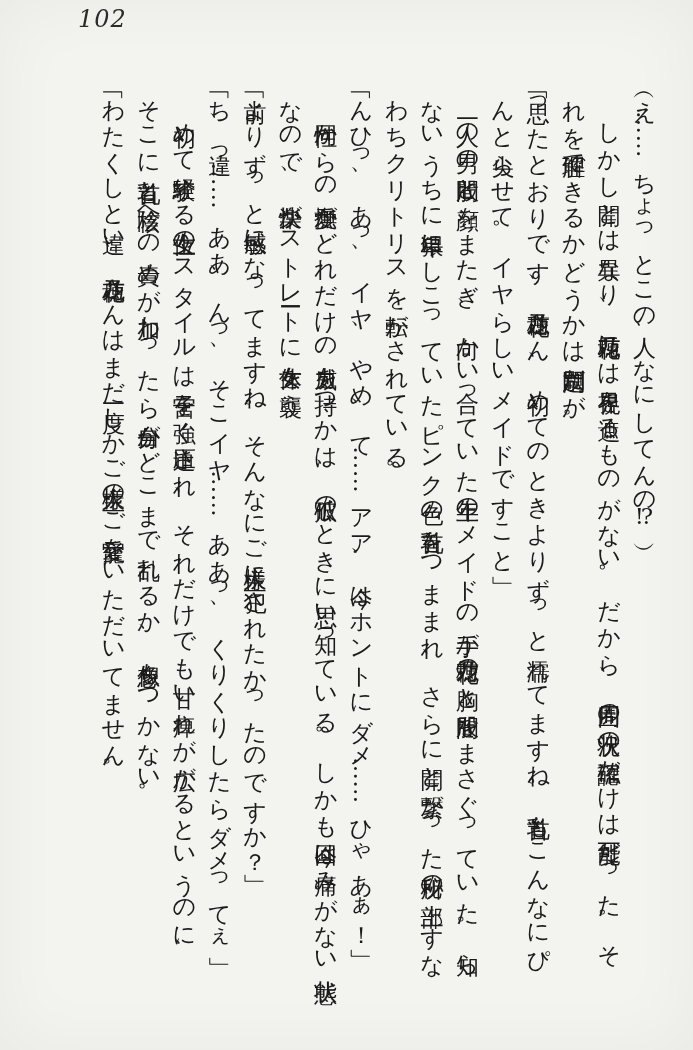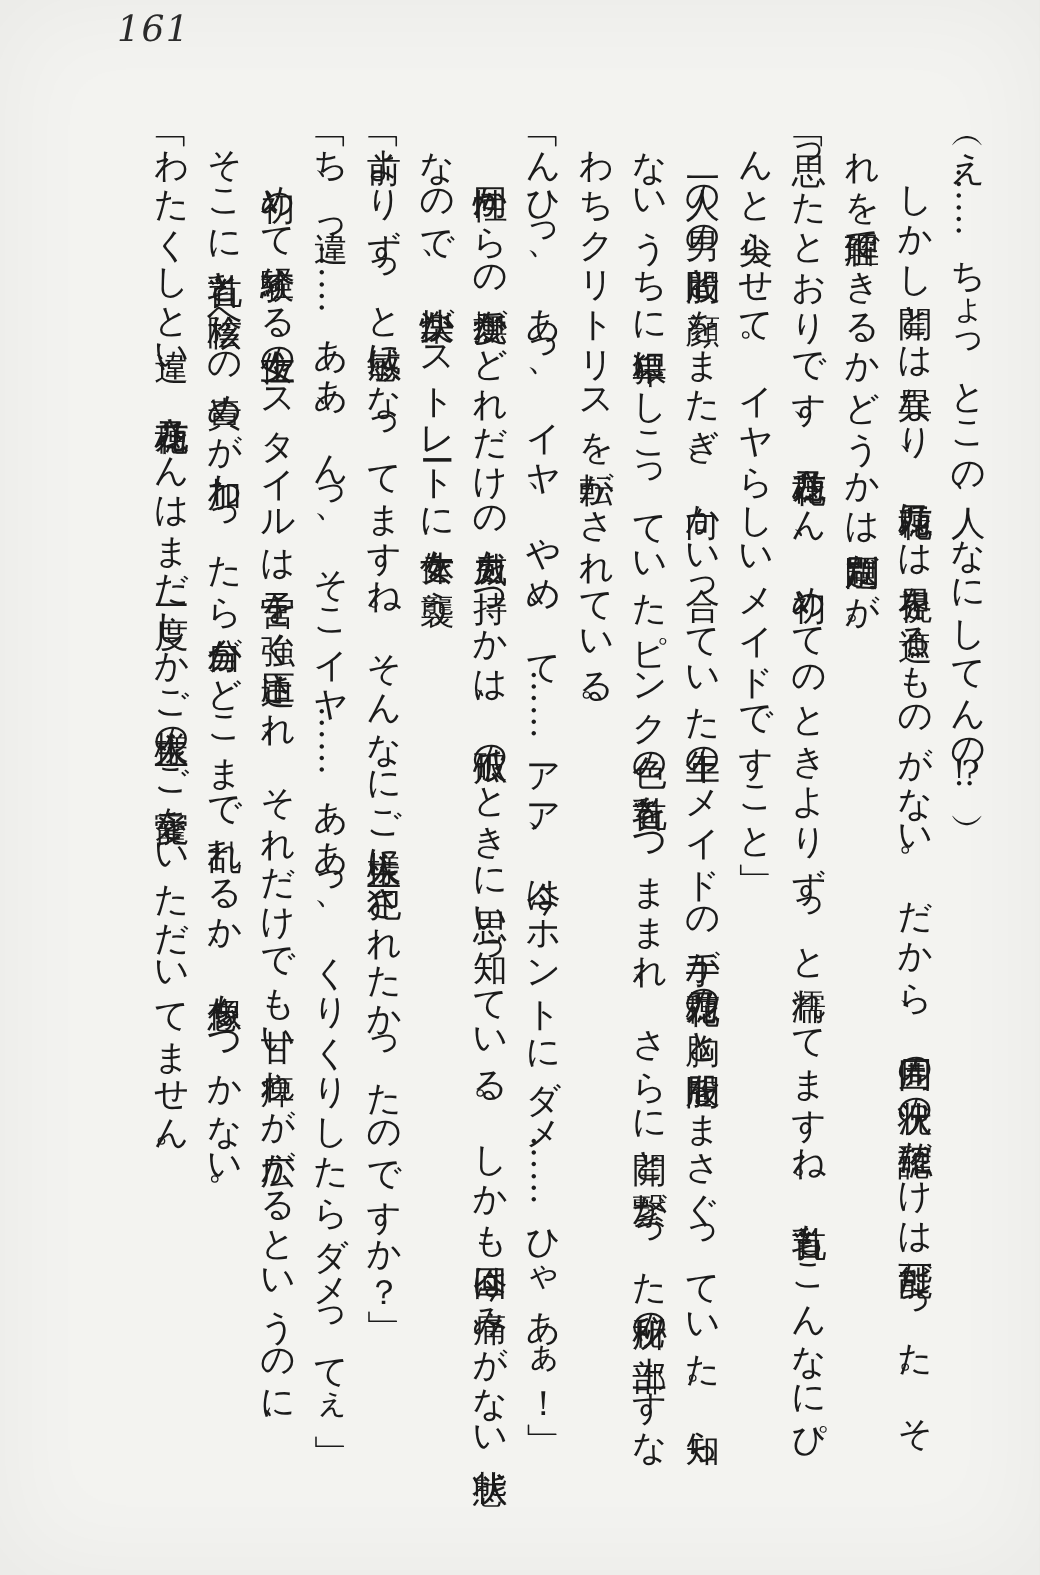--- a/index.html
+++ b/index.html
@@ -55,21 +55,21 @@
   
   .page-text p:nth-of-type(7),
   .page-text p:nth-of-type(10) {
     letter-spacing: -0.2px;
   }
 </style>
 </head>
 <body>
 
 <div class="page">
-  <div class="page-number">161</div>
+  <div class="page-number">102</div>
   <div class="page-text">
       <p>（え……ちょっとこの人、なにしてんの⁉）</p>
       <p class="indent">しかし開とは異なり、穂乃花には視界を遮るものがない。だから、周囲の状況の確認だけは可能だった。それを理解できるかどうかは別問題だが。</p>
       <p>「思ったとおりです、穂乃花さん、初めてのときよりずっと濡れてますね。乳首もこんなにぴんと尖らせて。イヤらしいメイドですこと」</p>
       <p class="indent">一人の男の股間と顔をまたぎ、向かい合っていた年上のメイドの手が穂乃花の胸と股間をまさぐっていた。知らないうちに卑猥にしこっていたピンク色の乳首をつままれ、さらに開と繋がった秘所の上部、すなわちクリトリスを転がされている。</p>
       <p>「んひっ、あっ、イヤ、やめ、て……アア、今はホントにダメ……ひゃあぁ！」</p>
       <p class="indent">同性からの愛撫がどれだけの威力を持つかは、破瓜のときに思い知っている。しかも今回は痛みがない状態なので、快楽がストレートに女体を襲う。</p>
       <p>「前よりずっと敏感になってますね。そんなにご主人様に犯されたかったのですか？」</p>
       <p>「ち、違っ……ああ、んっ、そこイヤ……ああっ、くりくりしたらダメってぇ」</p>
       <p class="indent">初めて経験する女上位のスタイルは子宮を強く圧迫され、それだけでも甘い痺れが広がるというのに、そこに乳首と陰核への責めが加わったら自分がどこまで乱れるか、想像もつかない。</p>

